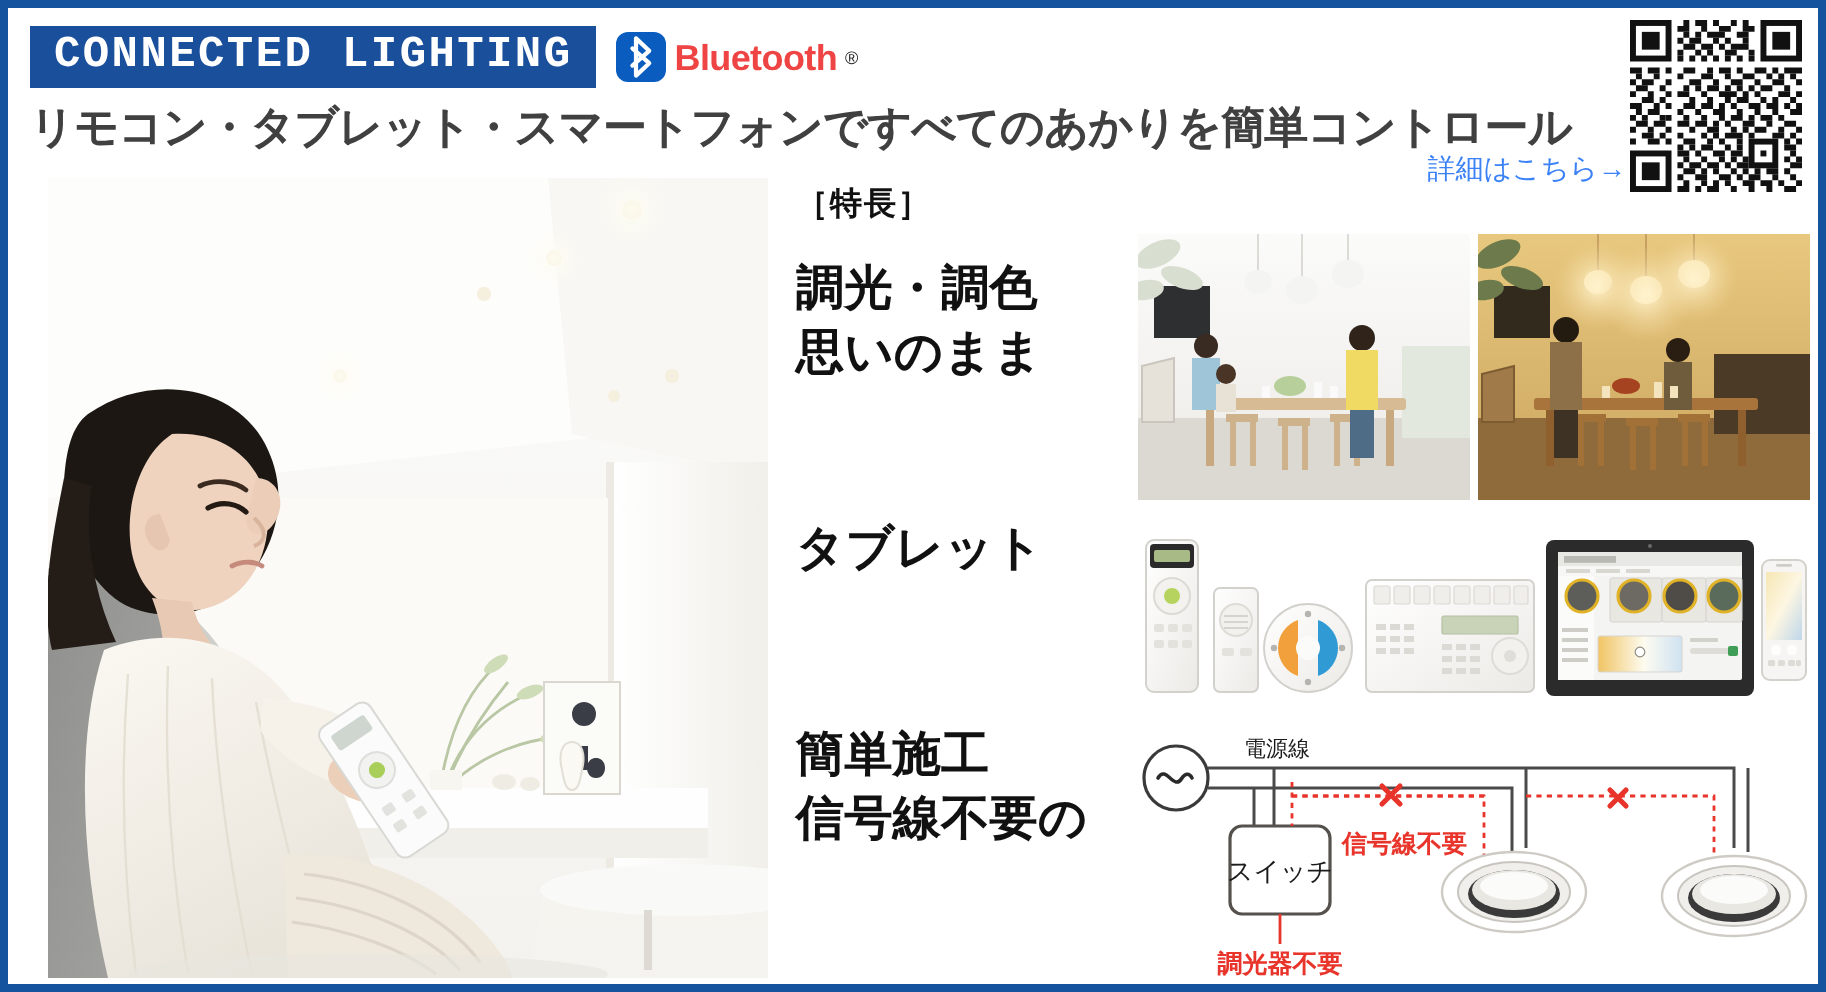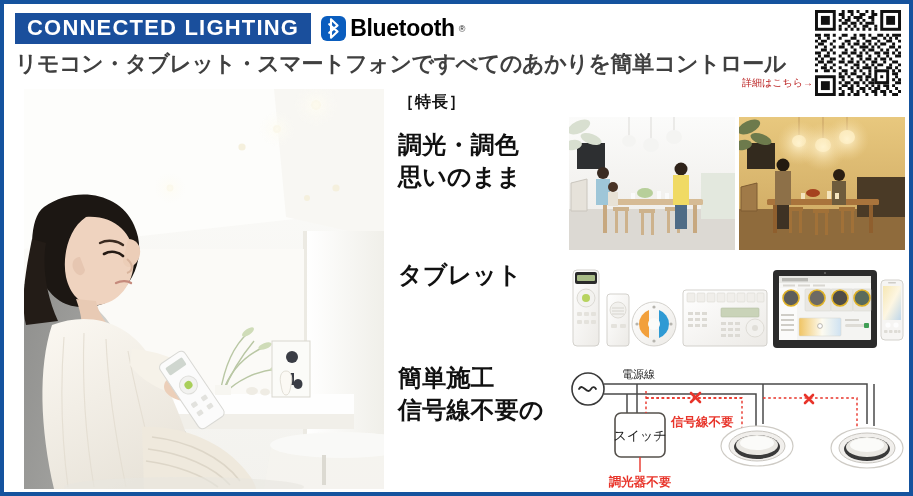--- a/index.html
+++ b/index.html
@@ -16,44 +16,44 @@
     border:4px solid #15539e;
   }
 
   
   .header { position:absolute; left:11px; top:9px; width:880px; height:72px; }
   .banner-row { display:flex; align-items:center; gap:10px; height:31px; }
   .banner {
     background:#1a4f9c; color:#ffffff;
     font-size:22px; font-weight:bold; letter-spacing:1.2px;
     padding:3px 12px 4px 12px; line-height:1;
-    height:31px; display:flex; align-items:center;
+    height:31px; display:flex; align-items:center;font-family:Liberation Mono, monospace;
   }
   .bt-lockup { display:flex; align-items:center; gap:4px; }
   .bt-mark {
     width:25px; height:25px; border-radius:6px; background:#0a5dbe;
     display:flex; align-items:center; justify-content:center;
   }
   .bt-word {
-    font-size:23px; font-weight:bold; color:#000000;
+    font-size:18px; font-weight:bold; color:#ef4444;
     letter-spacing:-0.3px; line-height:1;text-align:center;
   }
   .bt-reg { font-size:9px; vertical-align:super; color:#1b1b1b; }
   .subtitle {
     margin-top:5px;
     font-size:22px; font-weight:bold; color:#404040;
     letter-spacing:-0.4px; white-space:nowrap;
   }
 
   
   .qr-block { position:absolute; right:8px; top:6px; width:86px; height:86px; }
   .qr-canvas { width:86px; height:86px; display:block; }
   .qr-caption {
     position:absolute; right:96px; top:72px;
-    font-size:10px; color:#b91c1c; white-space:nowrap;
+    font-size:14px; color:#3b82f6; white-space:nowrap;
   }
 
   
   .hero {
     position:absolute; left:20px; top:85px; width:360px; height:400px;
     overflow:hidden; background:#f2f1ef;
   }
   .hero svg { display:block; }
 
   

